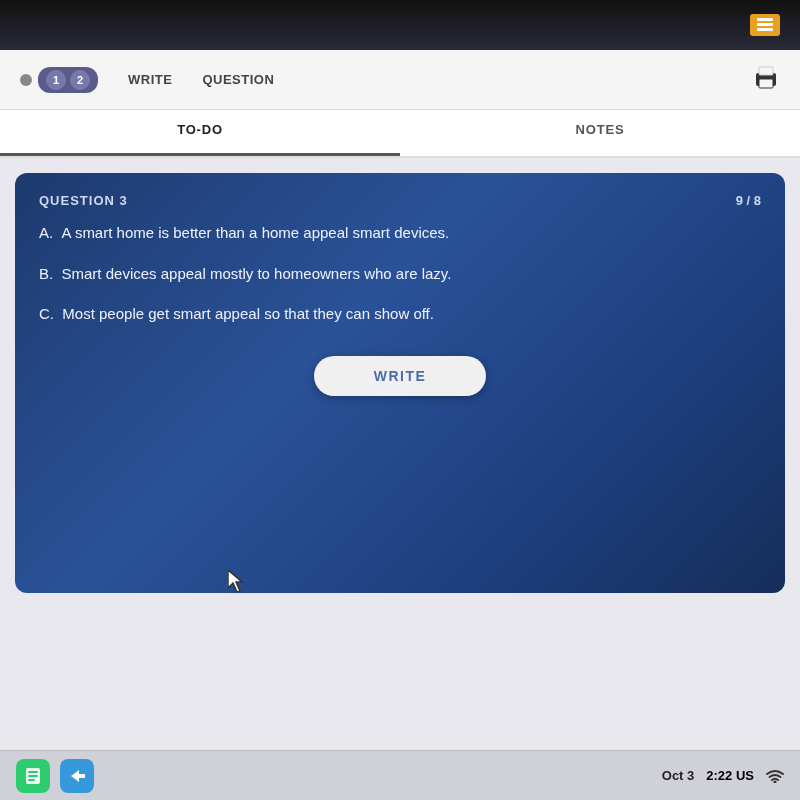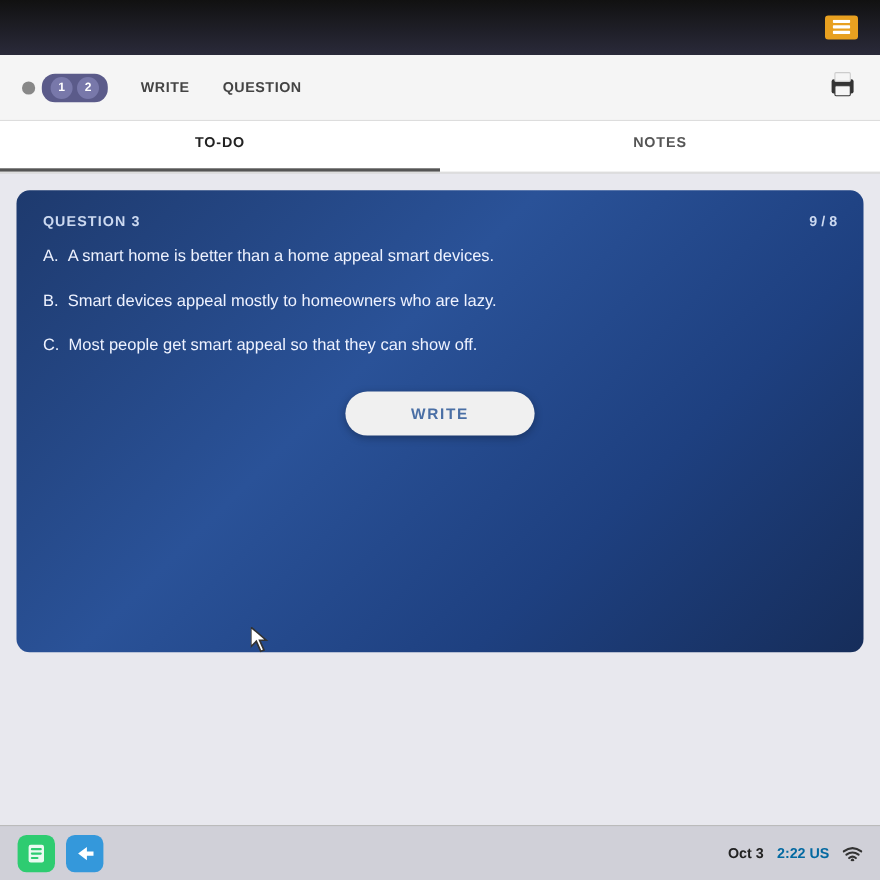--- a/index.html
+++ b/index.html
@@ -240,21 +240,21 @@
 
     .taskbar-date {
       font-size: 13px;
       font-weight: 600;
       color: #222;
     }
 
     .taskbar-time {
       font-size: 13px;
       font-weight: 600;
-      color: #0369a1;
+      color: #000000;
     }
   </style>
 </head>
 <body>
 
 <div class="top-bar">
   <div class="top-bar-icons">
     <div class="top-icon-box">
       <svg width="16" height="14" viewBox="0 0 16 14">
         <rect x="0" y="0" width="16" height="3" fill="white" rx="1"></rect>

